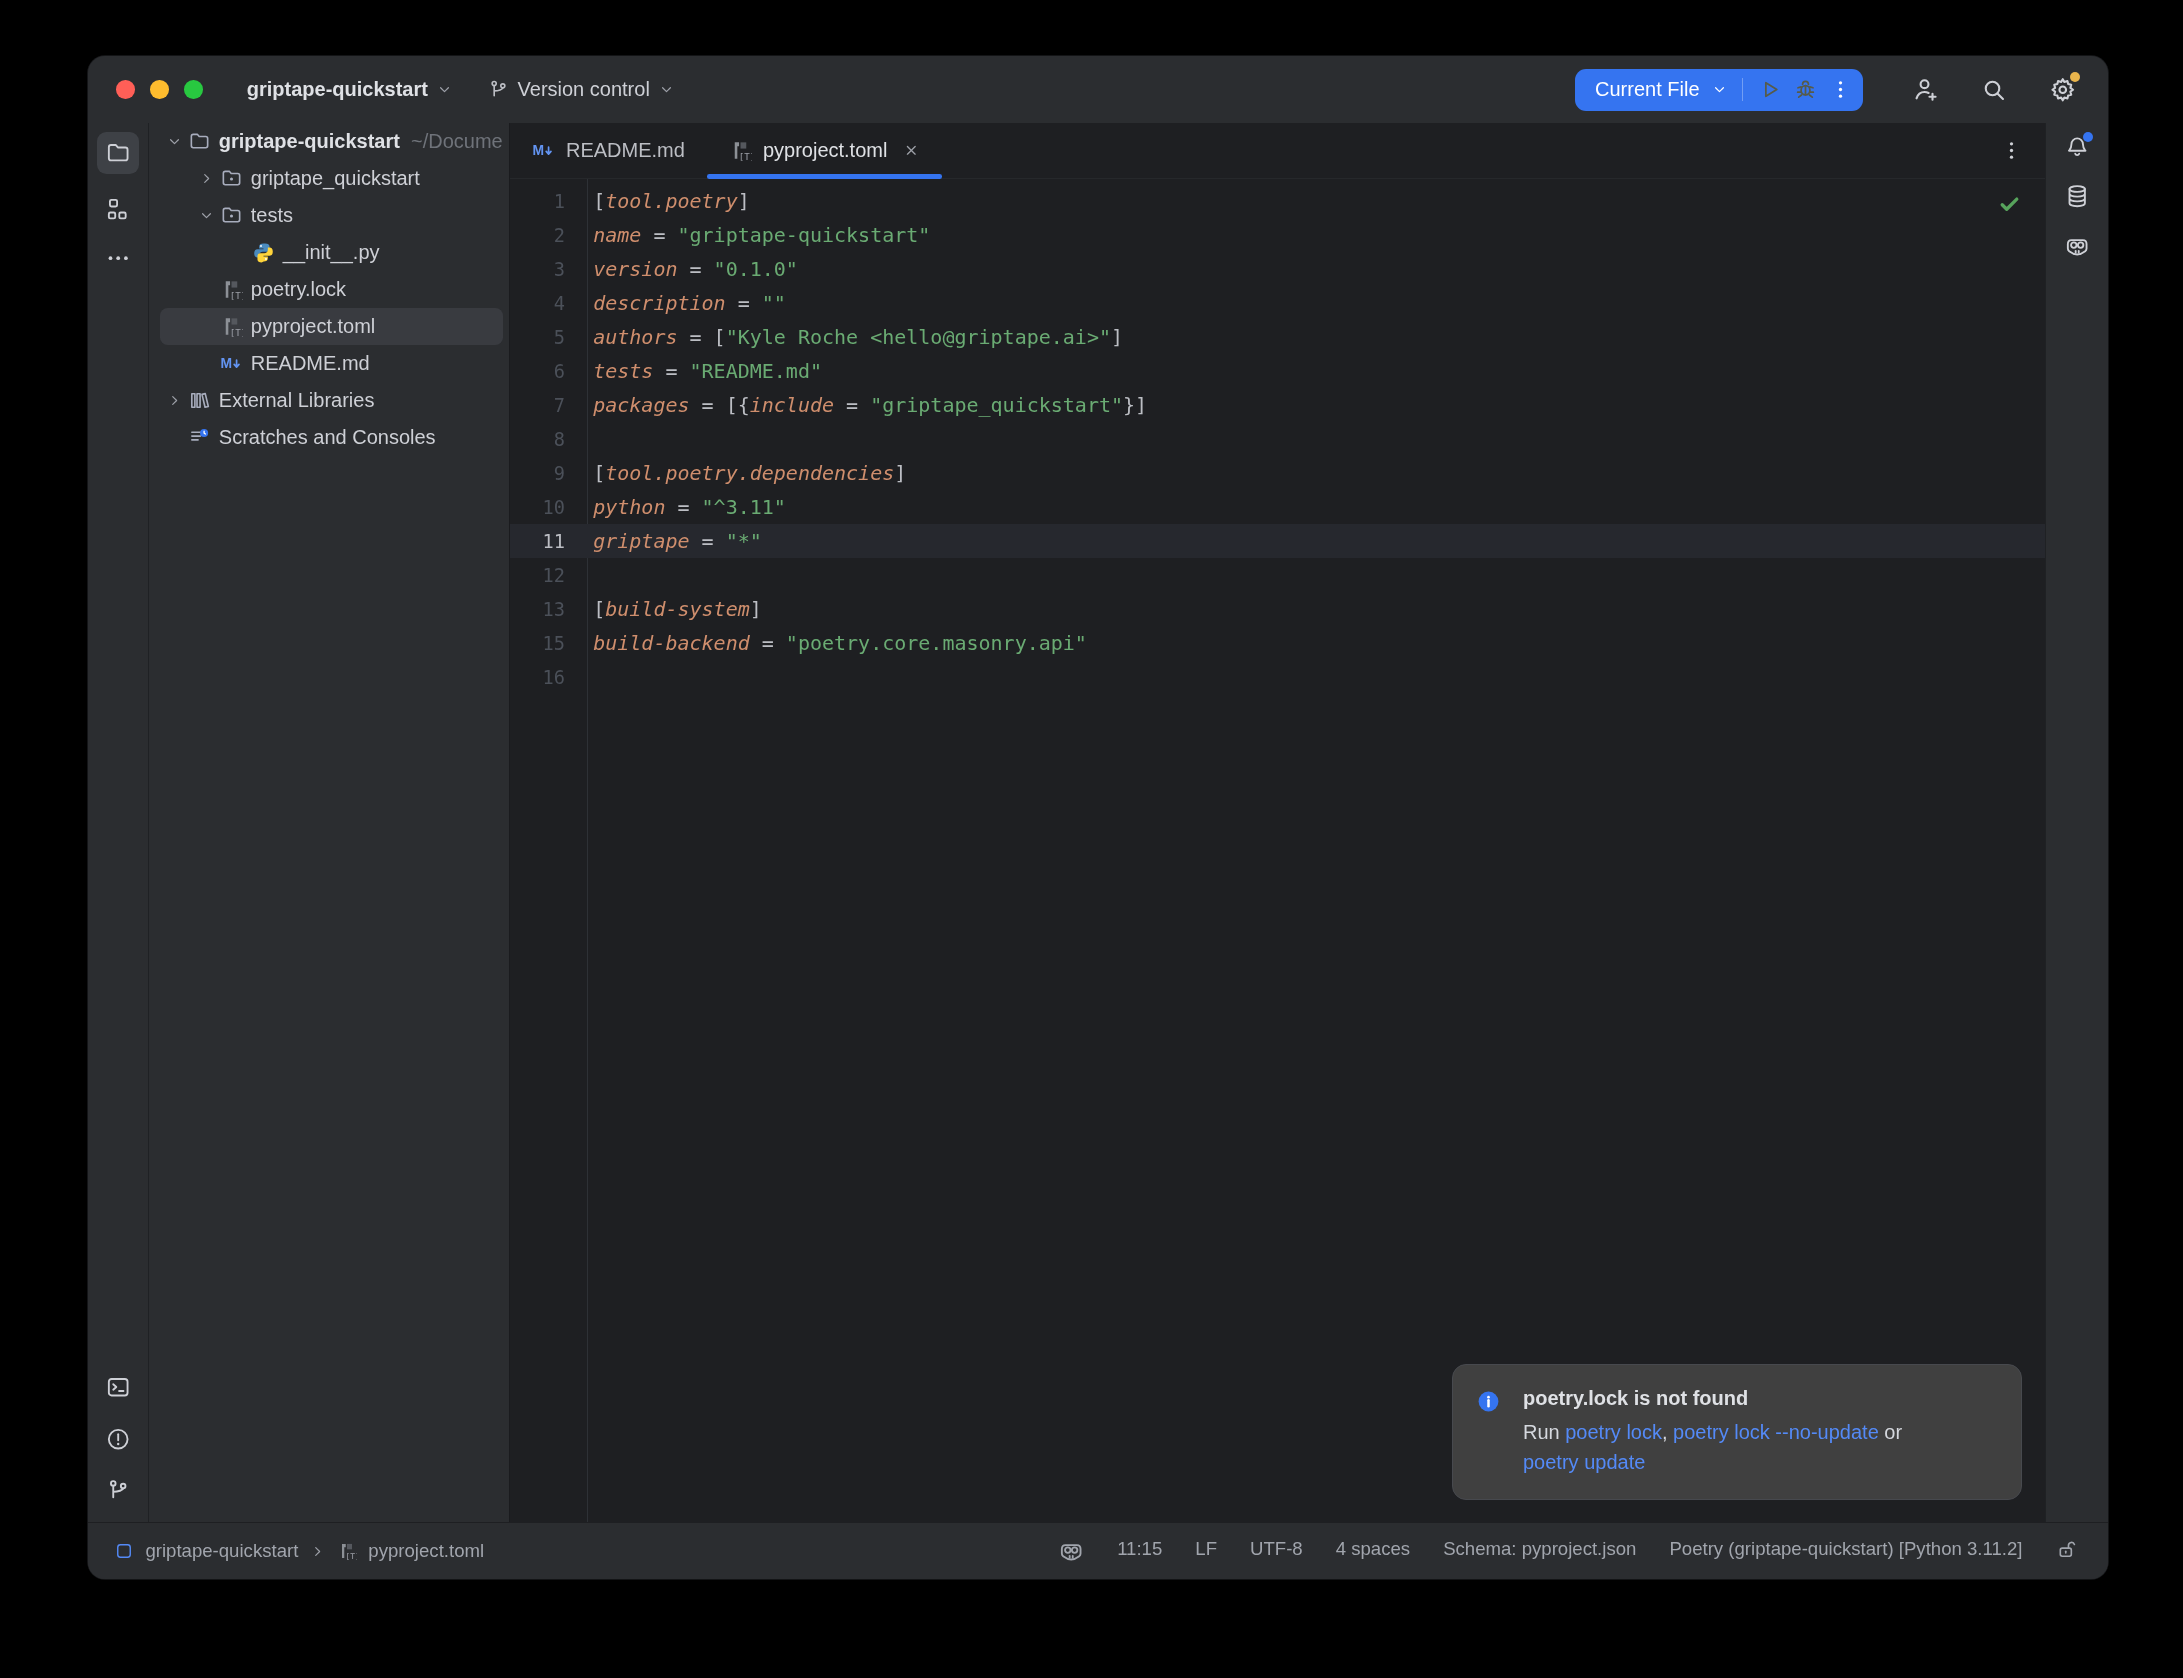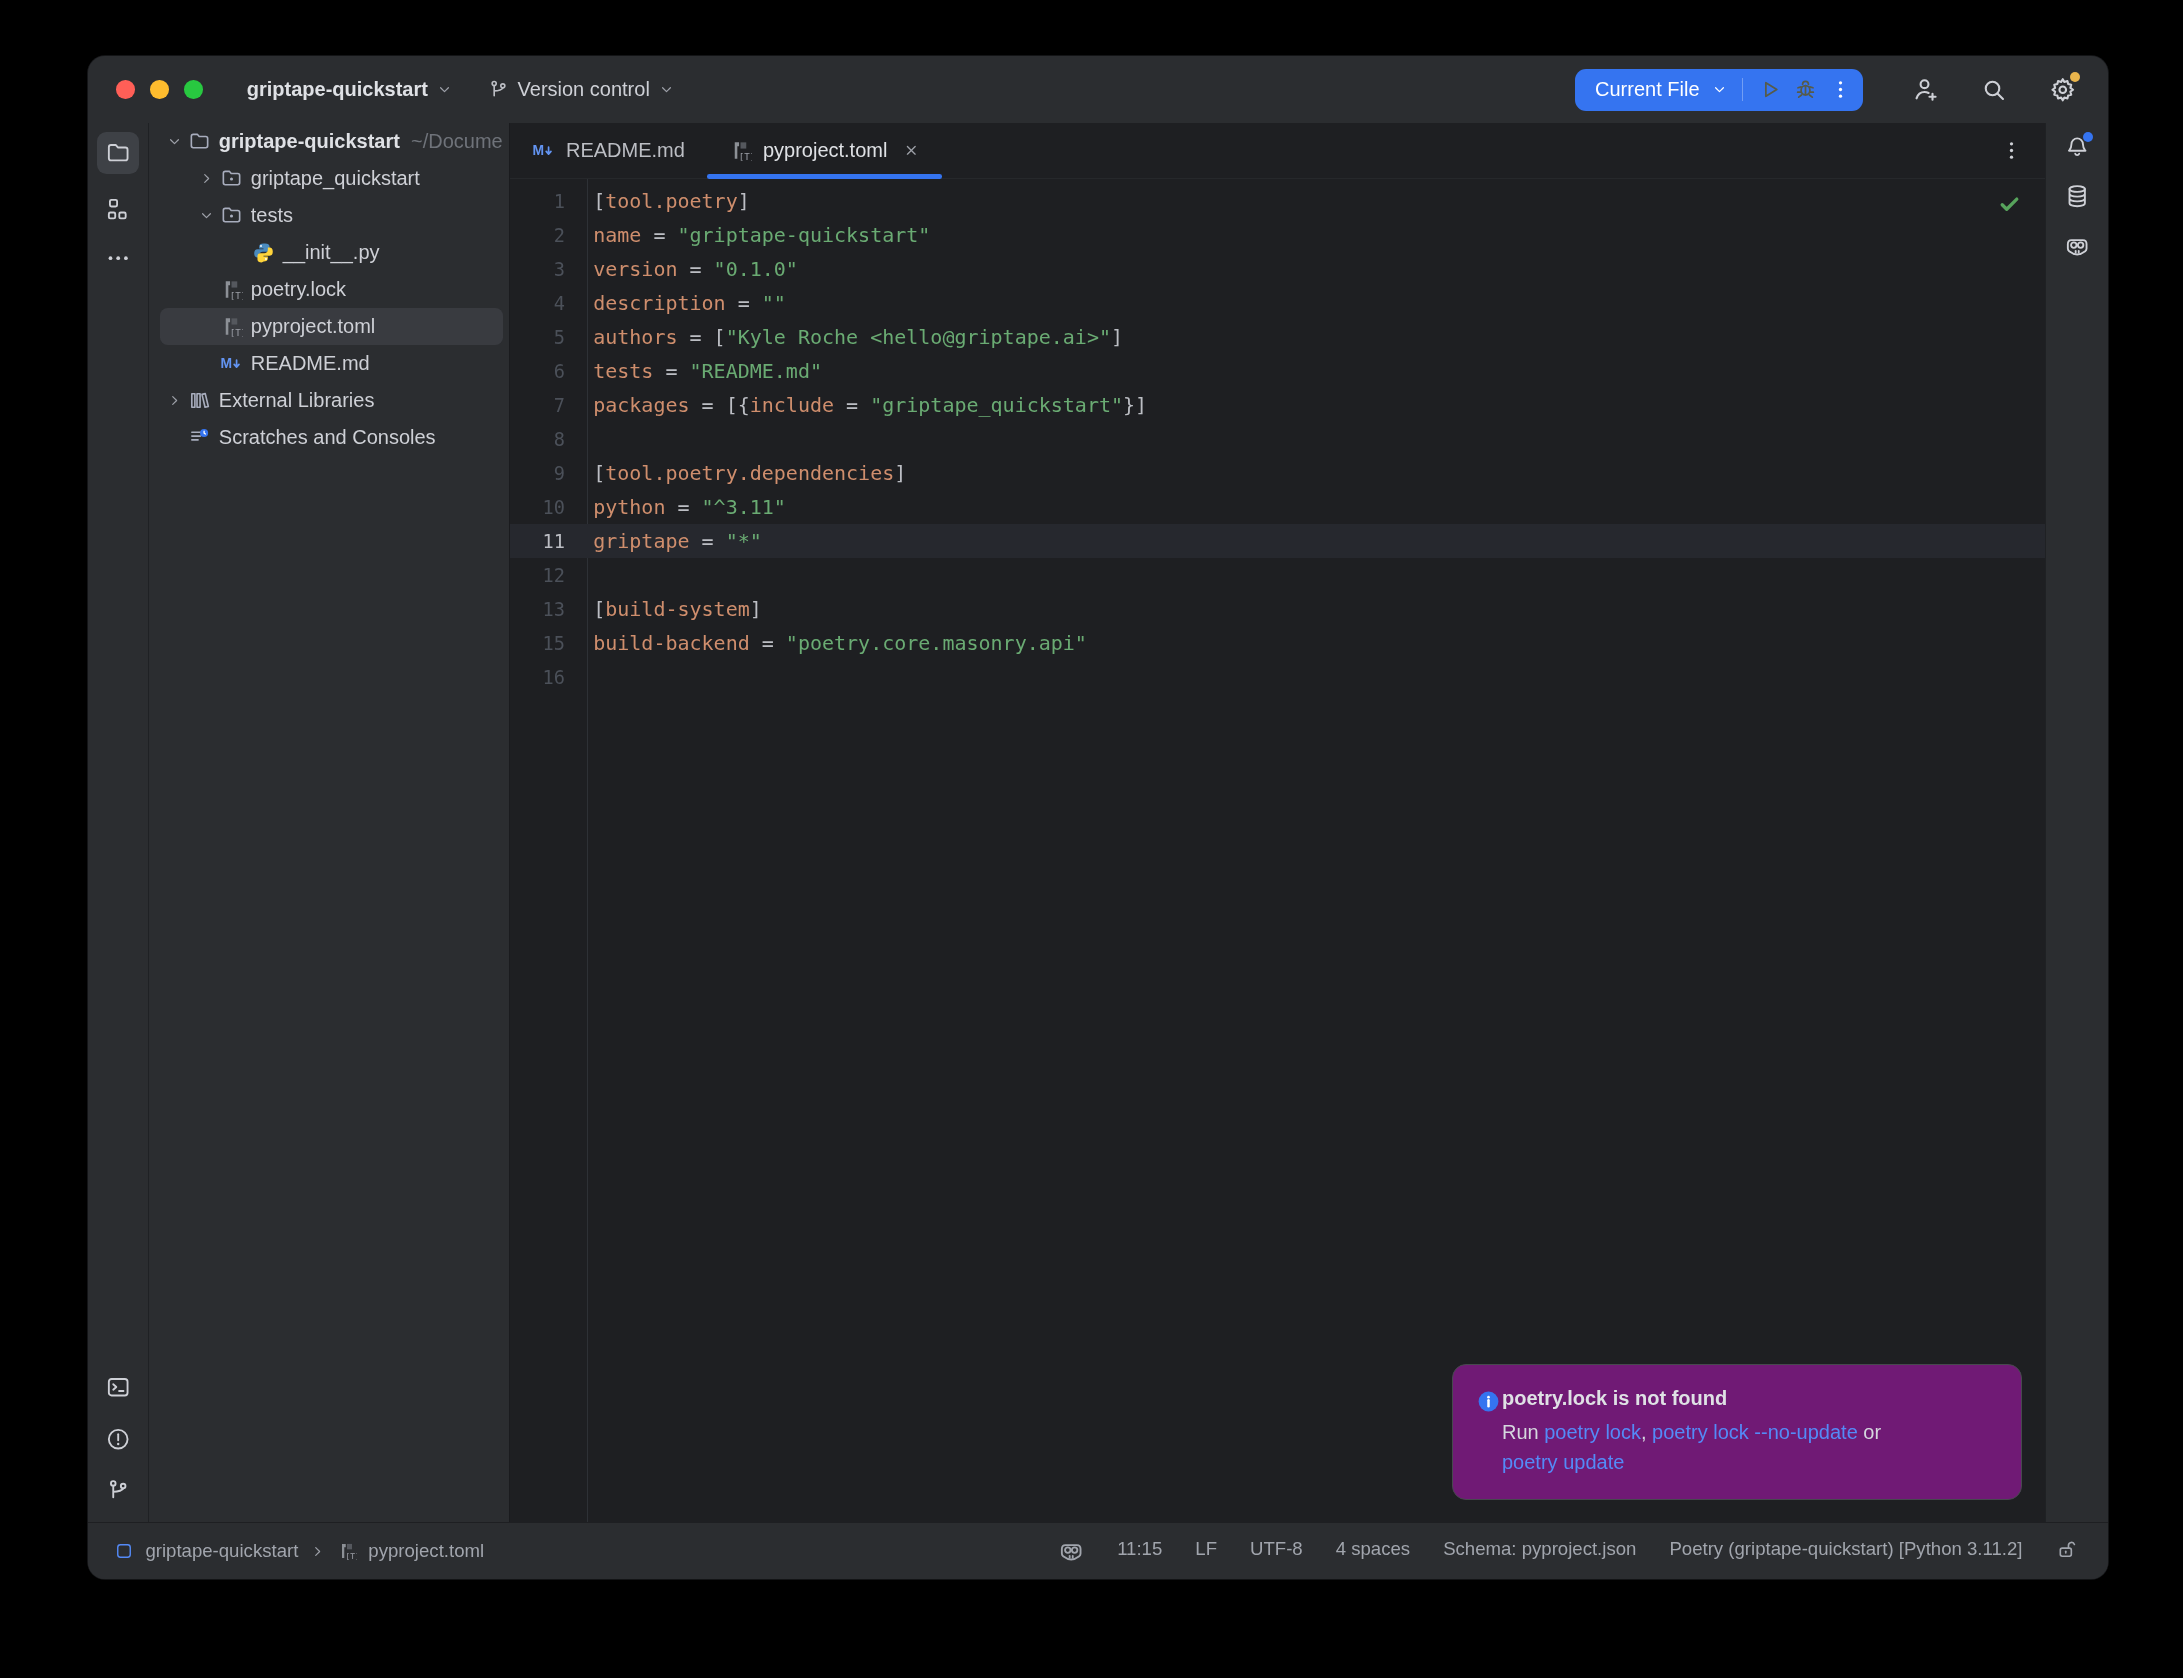--- a/index.html
+++ b/index.html
@@ -56,25 +56,25 @@
   .tab .close{ color:#9DA0A8; width:18.6px; display:flex; margin-left:3.1px; }
   .tab-kebab{ margin-left:auto; align-self:center; margin-right:22px; color:#CED0D6; display:flex; }
   .code{ flex:1; position:relative; padding-top:5.4px; overflow:hidden; }
   .code::before{ content:""; position:absolute; left:77px; top:0; bottom:0; width:0.8px; background:#2E3136; }
   .crow{ height:34px; display:flex; align-items:center; position:relative; }
   .crow.cur{ background:#26282E; }
   .crow .ln{ width:77px; flex:0 0 77px; text-align:right; padding-right:22px;
     font-family:"DejaVu Sans Mono",monospace; font-size:18.6px; color:#4B5059; }
   .crow.cur .ln{ color:#BCBEC4; }
   .crow .src{ font-family:"DejaVu Sans Mono",monospace; font-size:20px; white-space:pre; padding-left:6.2px; color:#BCBEC4; }
-  .tk-k{ color:#CF8E6D; } .tk-s{ color:#6AAB73; } .tk-p{ color:#BCBEC4; }
+  .tk-k{ color:#CF8E6D;font-style:italic; } .tk-s{ color:#6AAB73; } .tk-p{ color:#BCBEC4; }
   .inspect-ok{ position:absolute; top:12.4px; right:23px; display:flex; }
   
-  .notif{ position:absolute; right:23px; bottom:22px; width:570px; background:#701a75;
-    border:0.8px solid #47494E; border-radius:14px; padding:22px 23px; display:flex; gap:1px; }
+  .notif{ position:absolute; right:23px; bottom:22px; width:570px; background:#404040;
+    border:0.8px solid #47494E; border-radius:14px; padding:22px 23px; display:flex; gap:22px; }
   .notif .nicon{ width:25px; flex:0 0 25px; display:flex; margin-top:1.6px; }
   .notif .ntitle{ font-size:20px; font-weight:700; color:#DFE1E5; margin-bottom:7.8px; }
   .notif .nline{ font-size:20px; color:#D5D8DE; line-height:29.5px; }
   .notif .nlink{ color:#548AF7; }
   
   .statusbar{ height:57px; flex:0 0 57px; background:#2B2D30; border-top:0.8px solid #1E1F22;
     display:flex; align-items:center; padding:0 29.5px 0 26.4px; font-size:18.6px; color:#A1A5AD; }
   .crumbs{ display:flex; align-items:center; gap:11px; }
   .crumbs .cicon{ display:flex; }
   .sb-right{ margin-left:auto; display:flex; align-items:flex-start; gap:33px; }

